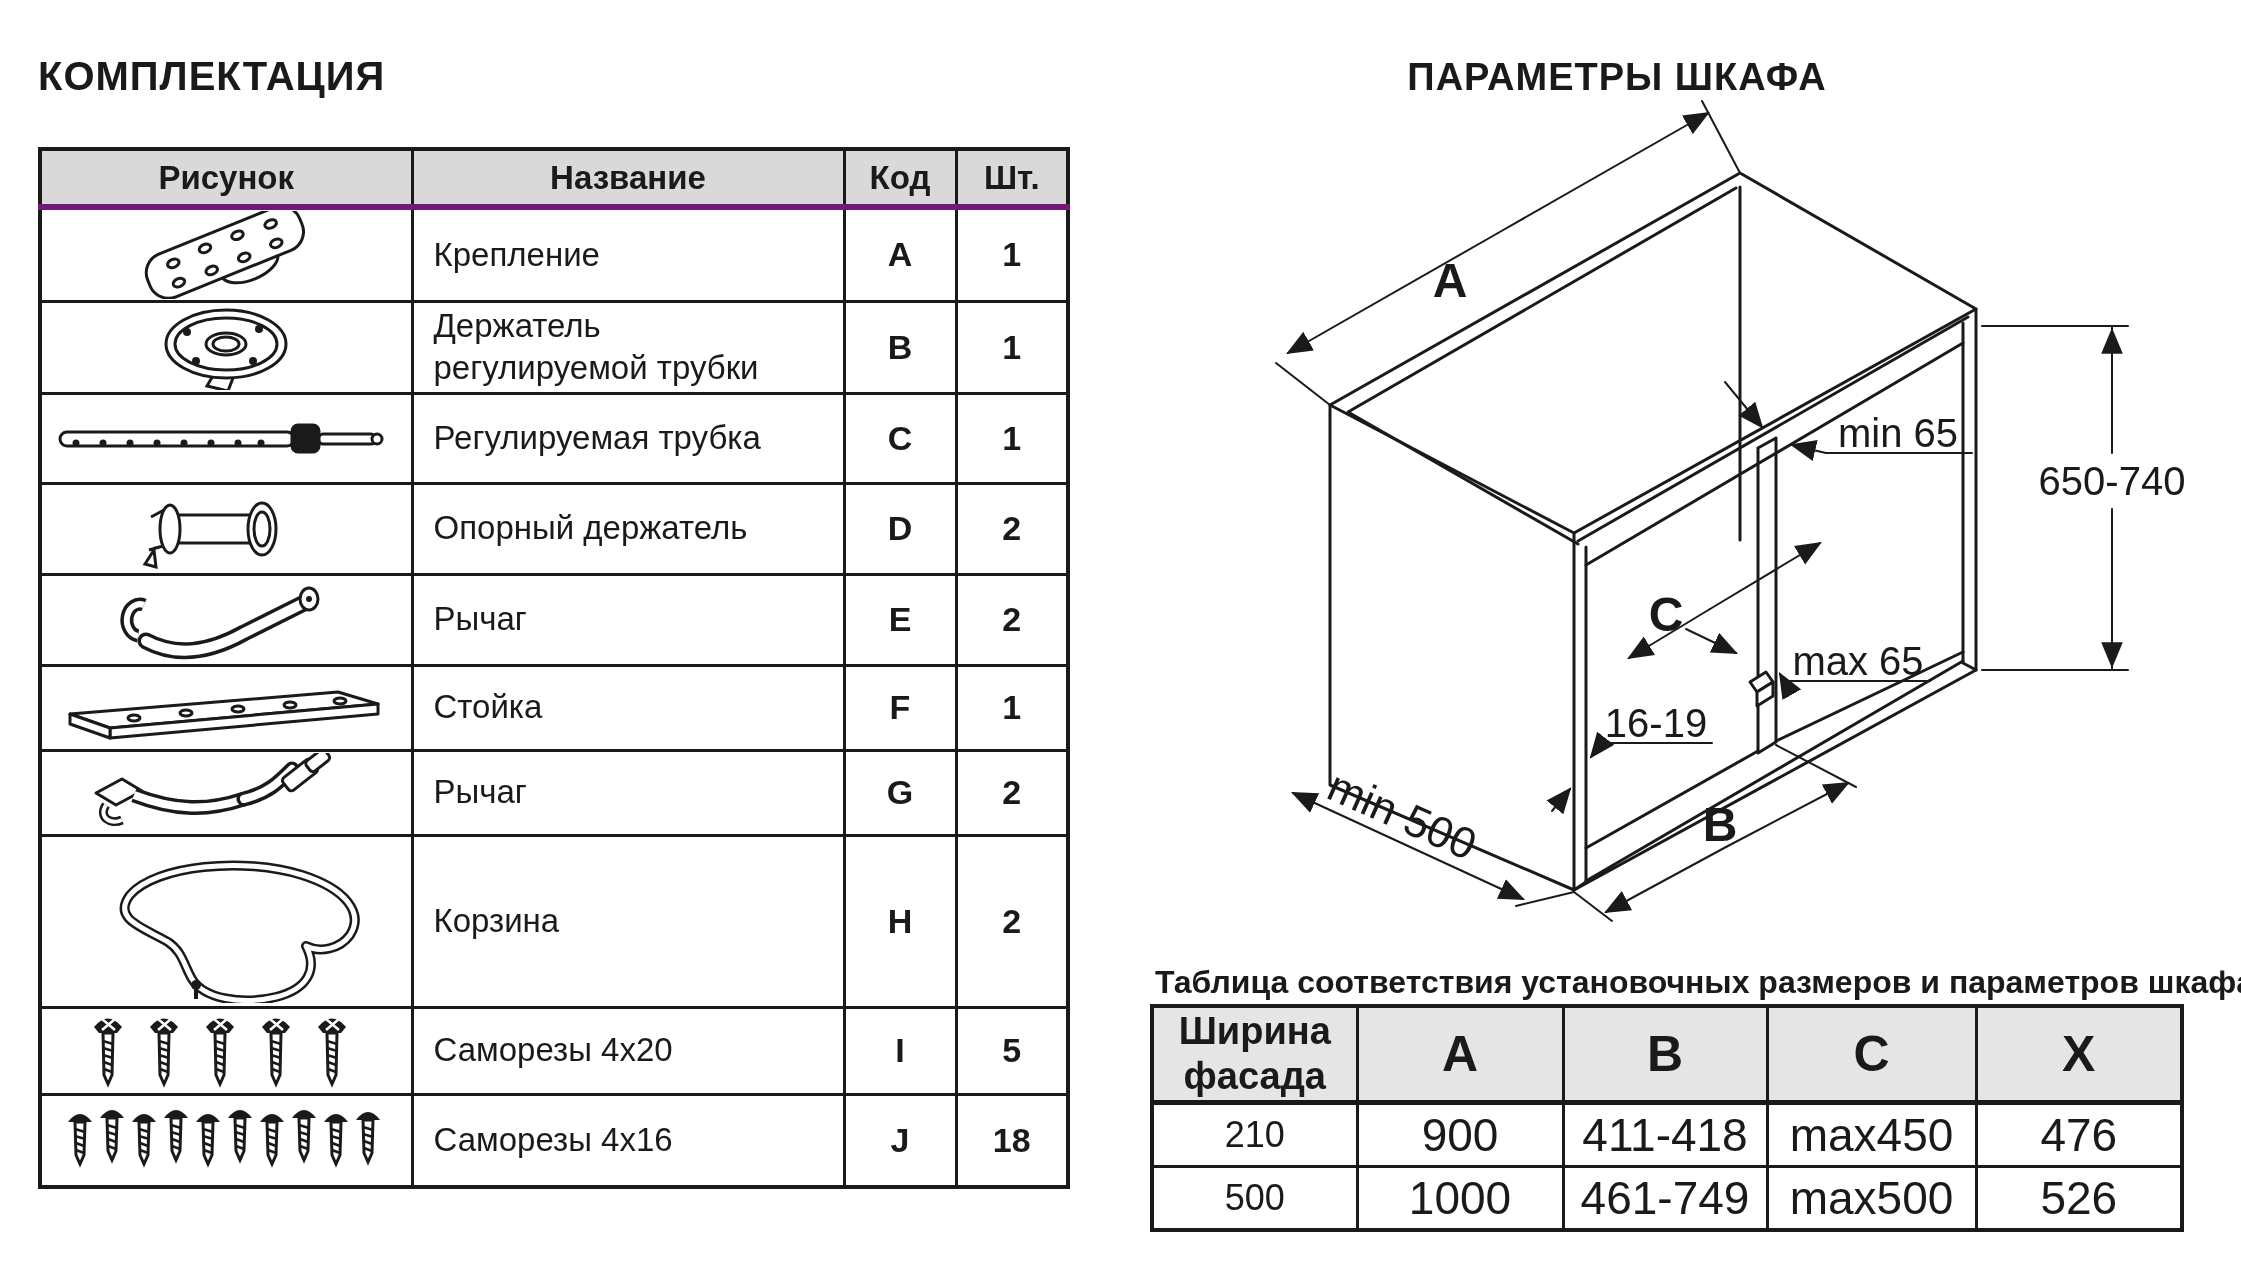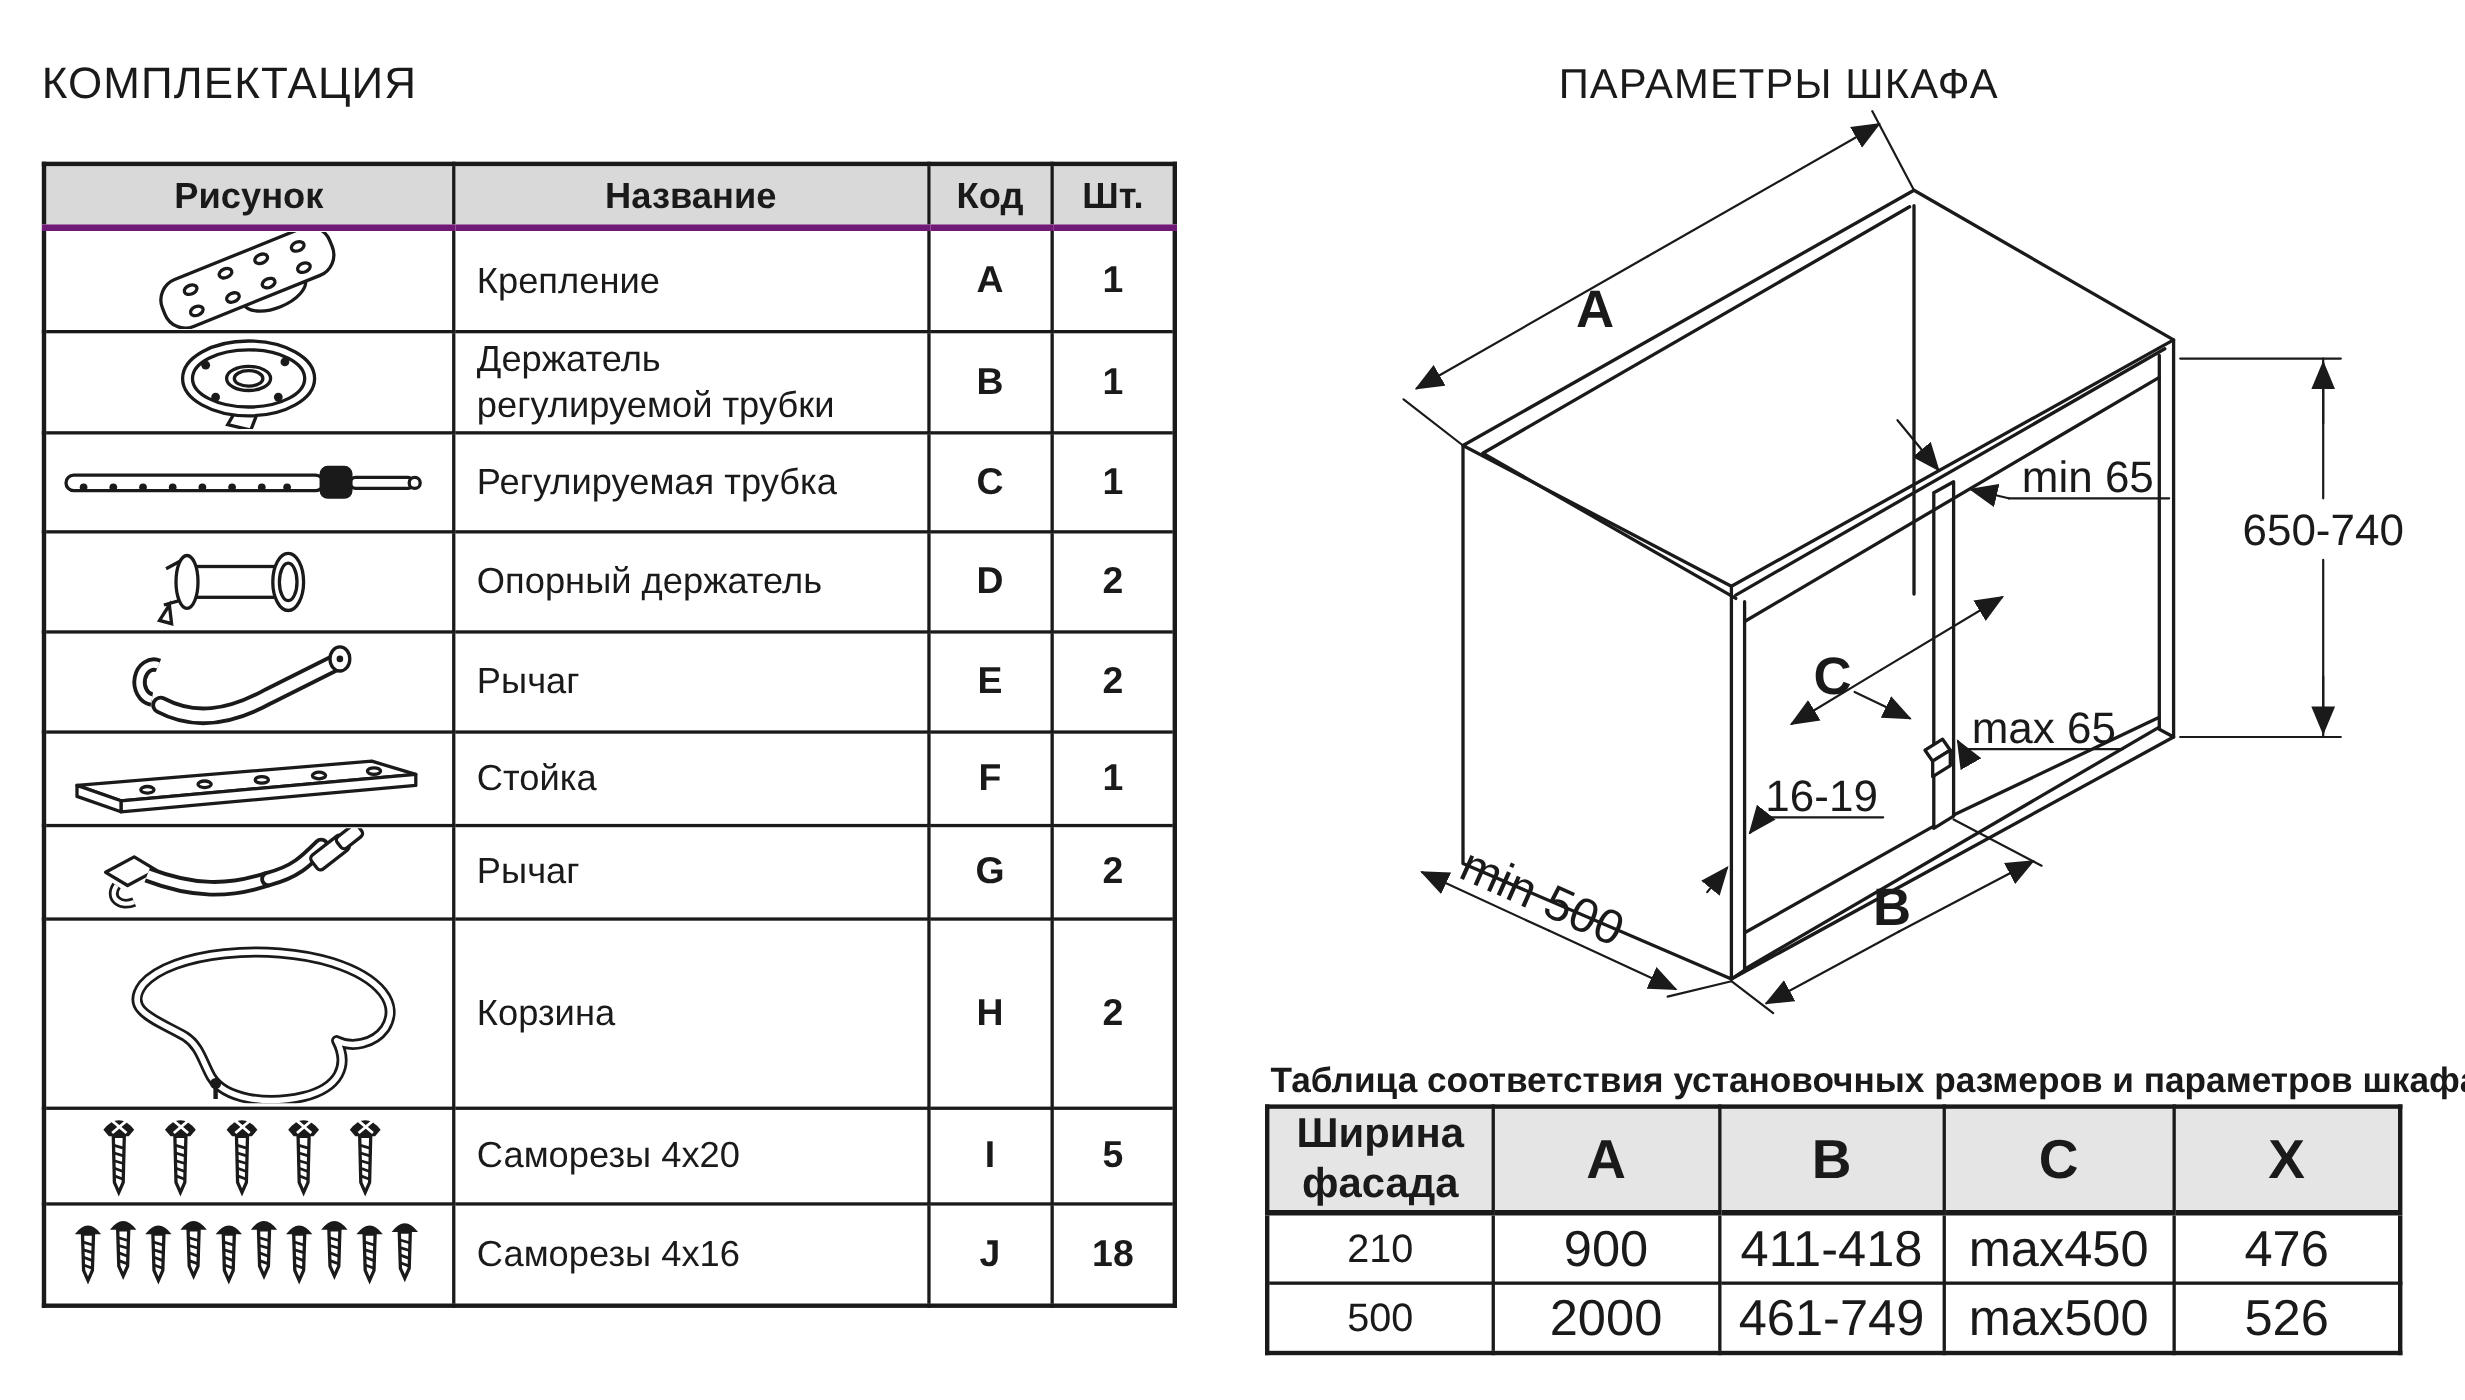--- a/index.html
+++ b/index.html
@@ -1,18 +1,18 @@
 <!DOCTYPE html>
 <html><head>
 <meta charset="utf-8">
 <style>
   html,body{margin:0;padding:0;background:#fff;}
   .page{position:relative;width:2241px;height:1273px;background:#fff;overflow:hidden;
         font-family:"Liberation Sans", sans-serif;color:#1a1a1a;}
-  .title{position:absolute;font-weight:normal;font-size:40px;letter-spacing:1px;white-space:nowrap;}
+  .title{position:absolute;font-weight:bold;font-size:40px;letter-spacing:1px;white-space:nowrap;}
   #title-left{left:38px;top:54px;}
   #title-right{left:1167px;top:56px;width:900px;text-align:center;font-size:38px;}
 
   
   table.comp{position:absolute;left:38px;top:147px;border-collapse:collapse;table-layout:fixed;
              width:1028px;border:4px solid #1a1a1a;}
   table.comp td,table.comp th{border:3px solid #1a1a1a;padding:0;overflow:hidden;}
   table.comp th{background:#d9d9d9;font-size:33px;font-weight:bold;border-bottom:6px solid #701a75;}
   td.pic{text-align:center;vertical-align:middle;}
   td.nm{vertical-align:middle;}
@@ -428,21 +428,21 @@
     </tr>
     <tr style="height:64px">
       <td class="w0">210</td>
       <td class="vv">900</td>
       <td class="vv">411-418</td>
       <td class="vv">max450</td>
       <td class="vv">476</td>
     </tr>
     <tr style="height:64px">
       <td class="w0">500</td>
-      <td class="vv">2000</td>
+      <td class="vv">1000</td>
       <td class="vv">461-749</td>
       <td class="vv">max500</td>
       <td class="vv">526</td>
     </tr>
   </tbody>
     </table>
 
 </div>
 
 </body></html>

